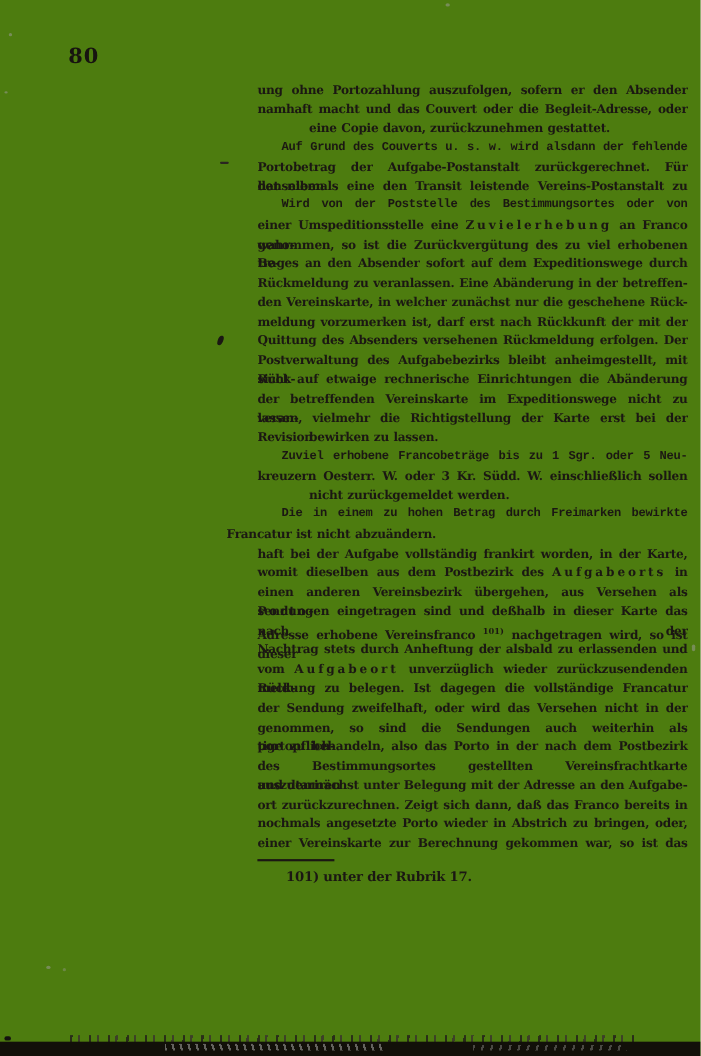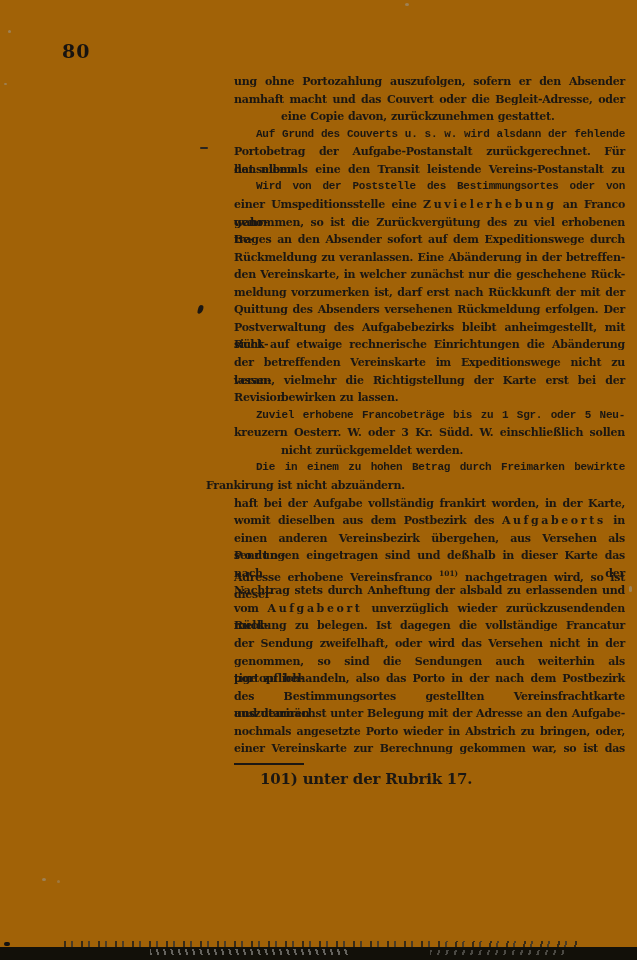--- a/index.html
+++ b/index.html
@@ -1,30 +1,30 @@
 <!DOCTYPE html>
 <html><head>
 <meta charset="utf-8">
 <style>
   html,body{margin:0;padding:0;background:#e8e8e8;}
-  #page{position:relative;width:637px;height:960px;background:#a16207;overflow:hidden;
+  #page{position:relative;width:637px;height:960px;background:#4d7c0f;overflow:hidden;
         font-family:"DejaVu Serif","Liberation Serif",serif;color:#1b1713;}
   #page-number{position:absolute;left:62px;top:40px;font-size:19px;font-weight:bold;
         letter-spacing:1px;color:#171310;}
   #text-block{position:absolute;left:234px;top:73px;width:391px;}
   .line{font-size:11px;font-weight:bold;letter-spacing:-0.25px;word-spacing:0.5px;
         height:17.57px;line-height:17.57px;text-align:justify;text-align-last:justify;
         overflow:visible;white-space:normal;}
   .line.end{text-align-last:left;margin-left:47px;}
   .line.indent{text-indent:22px;font-family:Liberation Mono, monospace;}
   .line.outdent{margin-left:-28px;}
   .sperr{letter-spacing:2.6px;}
   .sup{font-size:7.5px;vertical-align:5px;letter-spacing:0;}
   #footnote-rule{width:70px;height:2px;background:#1b1713;margin-top:5px;}
-  #footnote-text{margin-top:7px;font-size:15px;font-weight:bold;letter-spacing:-0.2px;
+  #footnote-text{margin-top:7px;font-size:12px;font-weight:bold;letter-spacing:-0.2px;
         text-indent:26px;line-height:15px;}
   
   .artifact{position:absolute;}
   #margin-dash{left:200px;top:147px;width:8px;height:2px;background:#2a2520;border-radius:1px;}
   #margin-comma{left:198px;top:305px;width:5px;height:9px;background:#1b1713;
         border-radius:60% 40% 70% 30%;transform:rotate(14deg);}
   .speck{background:#9a9a96;border-radius:50%;opacity:.55;}
   #speck-1{left:405px;top:3px;width:4px;height:3px;}
   #speck-2{left:8px;top:30px;width:3px;height:3px;}
   #speck-3{left:4px;top:83px;width:3px;height:2px;}
@@ -67,34 +67,35 @@
         <div class="line"><span>Quittung des Absenders versehenen Rückmeldung erfolgen.  Der</span></div>
         <div class="line"><span>Postverwaltung des Aufgabebezirks bleibt anheimgestellt, mit Rück-</span></div>
         <div class="line"><span>sicht auf etwaige rechnerische Einrichtungen die Abänderung</span></div>
         <div class="line"><span>der betreffenden Vereinskarte im Expeditionswege nicht zu veran-</span></div>
         <div class="line"><span>lassen, vielmehr die Richtigstellung der Karte erst bei der Revision</span></div>
         <div class="line end"><span>bewirken zu lassen.</span></div>
         <div class="line indent"><span>Zuviel erhobene Francobeträge bis zu 1 Sgr. oder 5 Neu-</span></div>
         <div class="line"><span>kreuzern Oesterr. W. oder 3 Kr. Südd. W.  einschließlich sollen</span></div>
         <div class="line end"><span>nicht zurückgemeldet werden.</span></div>
         <div class="line indent"><span>Die in einem zu hohen Betrag durch Freimarken bewirkte</span></div>
-        <div class="line end outdent"><span>Frankirung ist nicht abzuändern.</span></div>
+        <div class="line end outdent"><span>Francatur ist nicht abzuändern.</span></div>
         <div class="line"><span>haft bei der Aufgabe vollständig frankirt worden, in der Karte,</span></div>
         <div class="line"><span>womit dieselben aus dem Postbezirk des </span><span class="sperr">Aufgabeorts</span><span> in</span></div>
         <div class="line"><span>einen anderen Vereinsbezirk übergehen, aus Versehen als </span><span class="sperr">Porto-</span></div>
         <div class="line"><span>sendungen eingetragen sind und deßhalb in dieser Karte das nach der</span></div>
         <div class="line"><span>Adresse erhobene Vereinsfranco </span><span class="sup">101)</span><span> nachgetragen wird, so ist dieser</span></div>
         <div class="line"><span>Nachtrag stets durch Anheftung der alsbald zu erlassenden und</span></div>
         <div class="line"><span>vom </span><span class="sperr">Aufgabeort</span><span> unverzüglich wieder zurückzusendenden Rück-</span></div>
         <div class="line"><span>meldung zu belegen.  Ist dagegen die vollständige Francatur</span></div>
         <div class="line"><span>der Sendung zweifelhaft, oder wird das Versehen nicht in der</span></div>
         <div class="line"><span>genommen, so sind die Sendungen auch weiterhin als portopflich-</span></div>
         <div class="line"><span>tige zu behandeln, also das Porto in der nach dem Postbezirk</span></div>
         <div class="line"><span>des Bestimmungsortes gestellten Vereinsfrachtkarte auszutariren</span></div>
         <div class="line"><span>und demnächst unter Belegung mit der Adresse an den Aufgabe-</span></div>
+        <div class="line"><span>ort zurückzurechnen.  Zeigt sich dann, daß das Franco bereits in</span></div>
         <div class="line"><span>nochmals angesetzte Porto wieder in Abstrich zu bringen, oder,</span></div>
         <div class="line"><span>einer Vereinskarte zur Berechnung gekommen war, so ist das</span></div>
       </div>
     <div id="footnote-rule"></div>
     <div id="footnote-text">101) unter der Rubrik 17.</div>
   </div>
 
   <div class="artifact" id="margin-dash"></div>
   <div class="artifact" id="margin-comma"></div>
   <div class="artifact speck" id="speck-1"></div>

